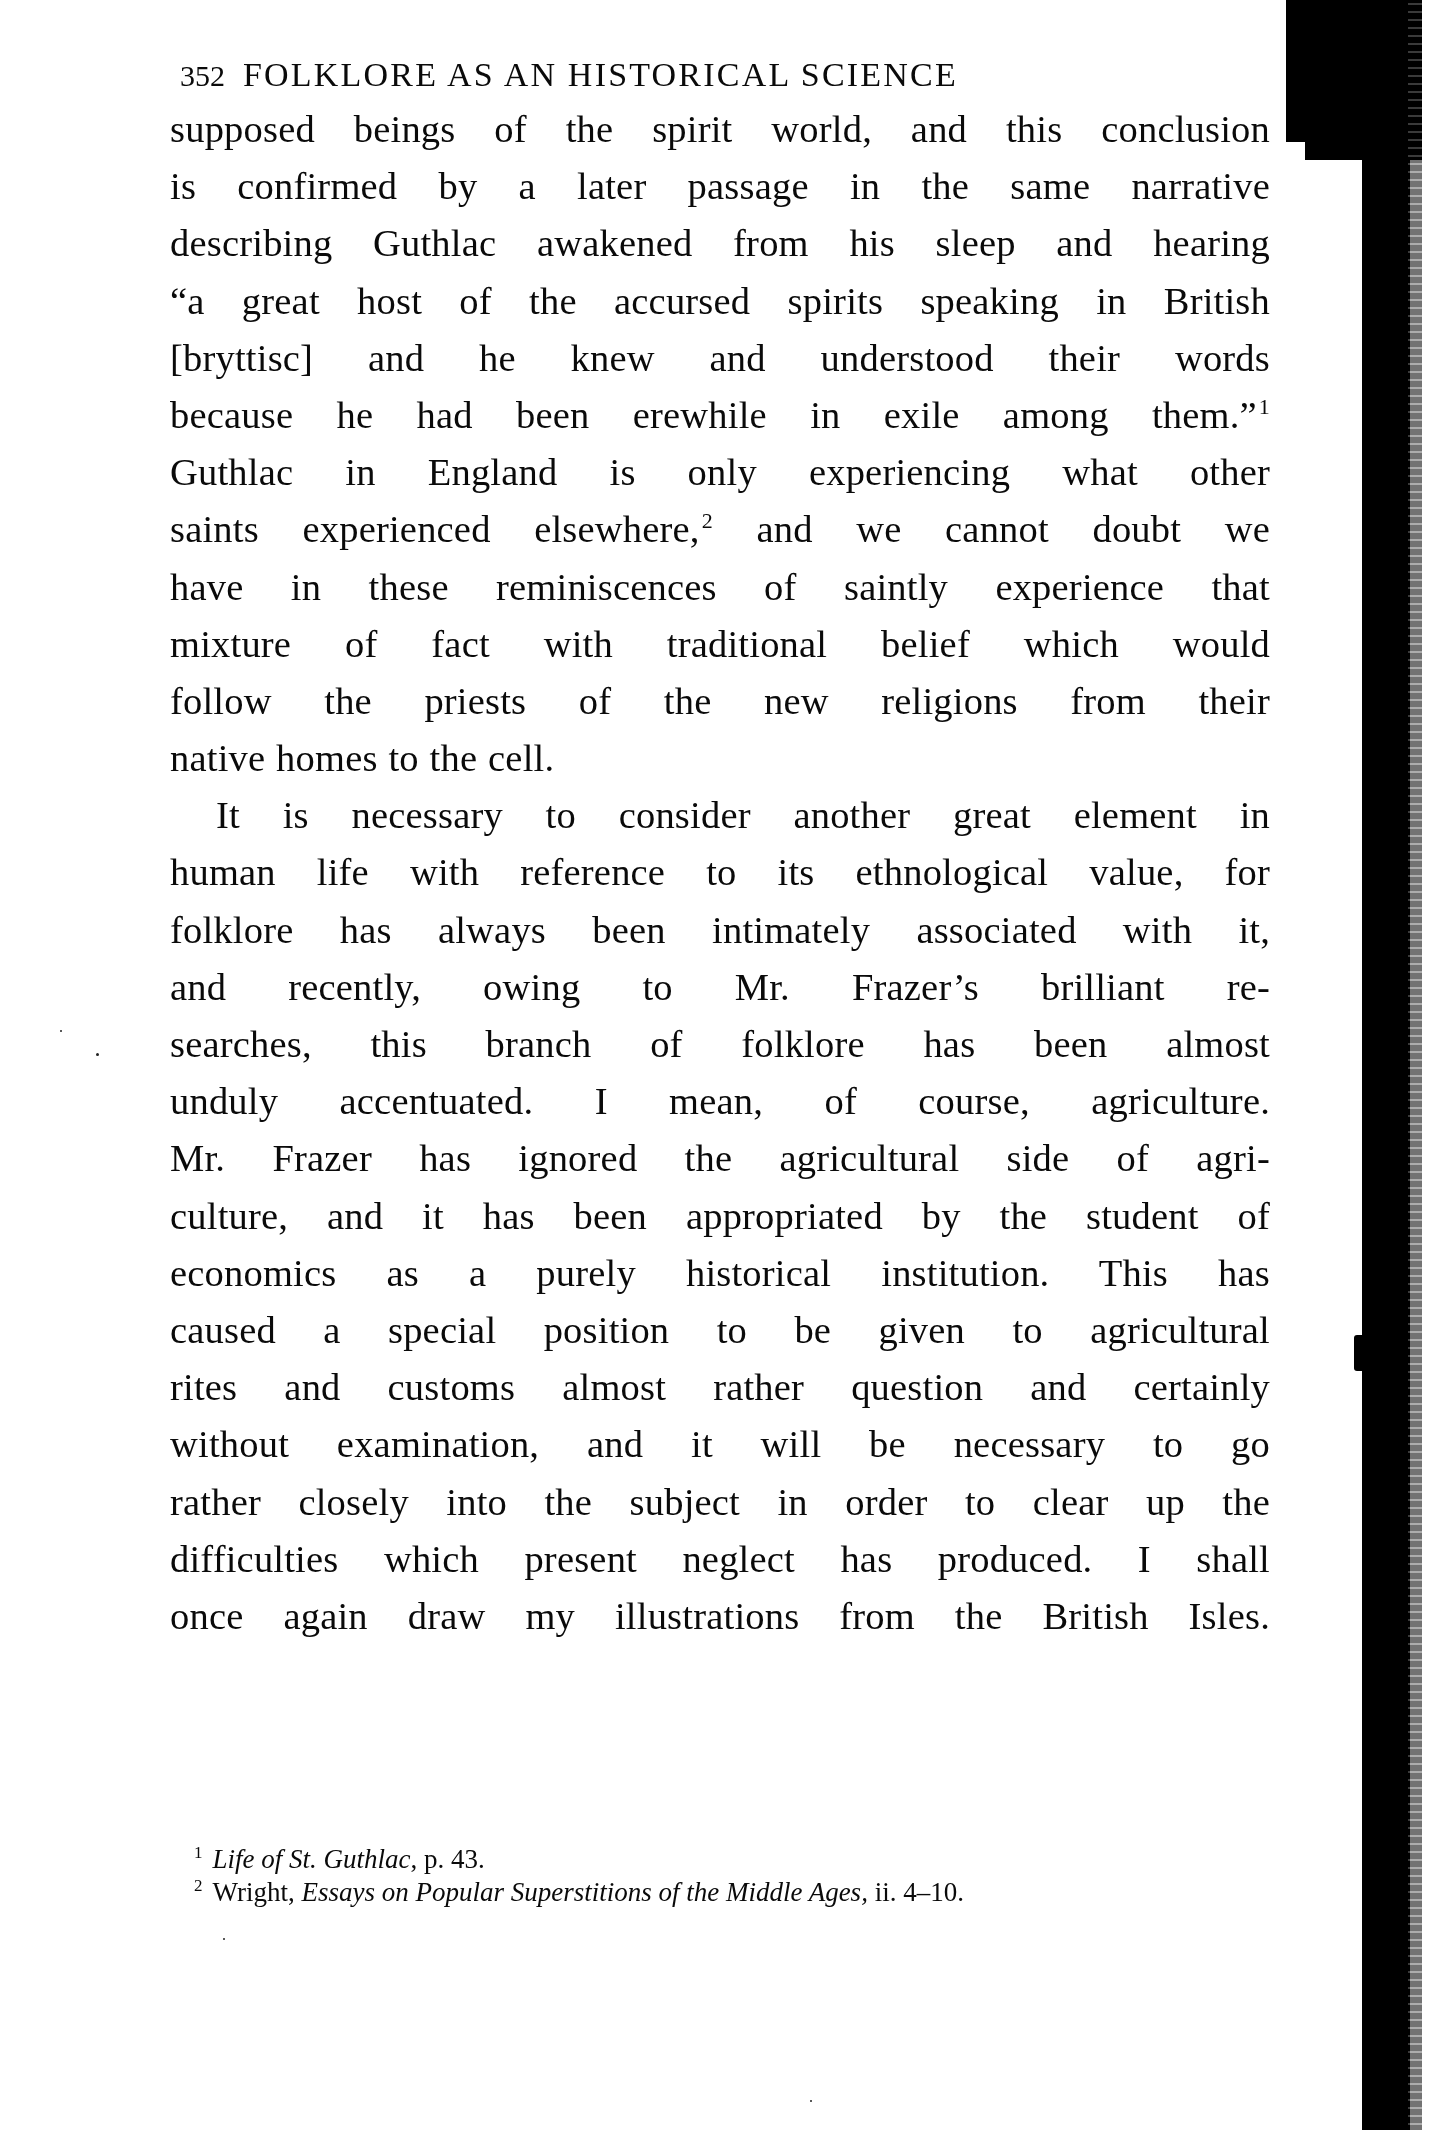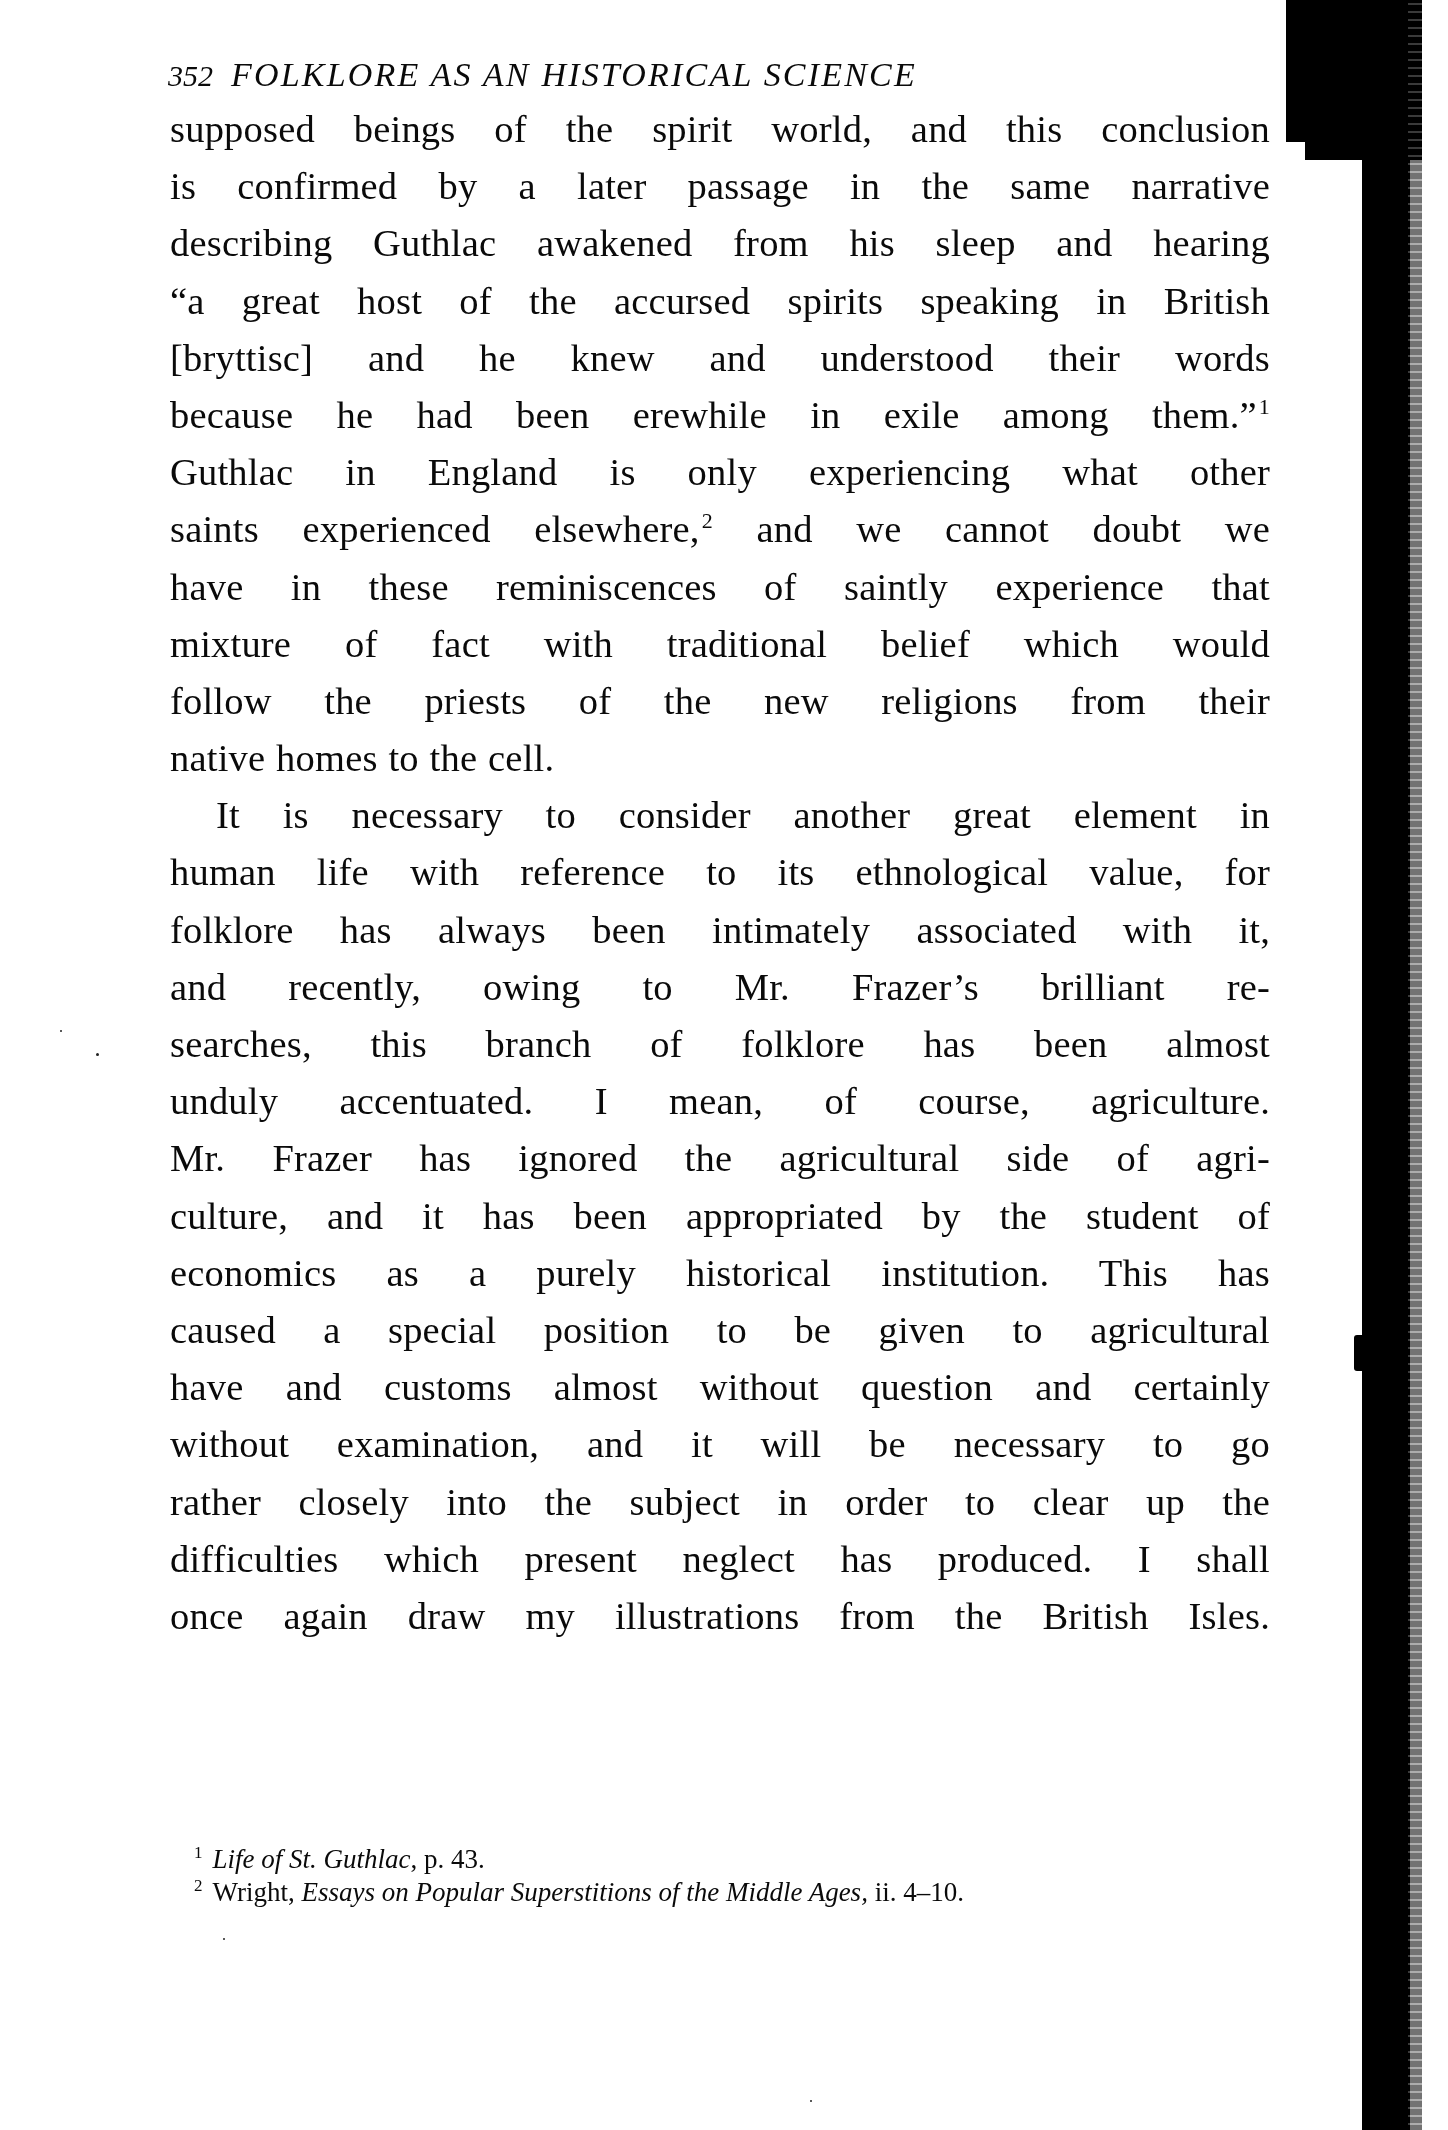--- a/index.html
+++ b/index.html
@@ -17,29 +17,28 @@
   }
   .page {
     position: absolute;
     left: 0; top: 0;
     width: 1448px; height: 2130px;
     background: #ffffff;
   }
   
   .running-header {
     position: absolute;
-    left: 168px;
+    left: 180px;
     top: 55px;
     width: 1030px;
     height: 40px;
     font-size: 34px;
     line-height: 40px;
     letter-spacing: 2.2px;
     white-space: nowrap;
-    font-style: italic;
   }
   .running-header .page-num {
     font-size: 30px;
     letter-spacing: 0;
     margin-right: 18px;
   }
   
   .body-text {
     position: absolute;
     left: 170px;
@@ -158,21 +157,21 @@
       <span class="line indent">It is necessary to consider another great element in</span>
       <span class="line">human life with reference to its ethnological value, for</span>
       <span class="line">folklore has always been intimately associated with it,</span>
       <span class="line">and recently, owing to Mr. Frazer’s brilliant re-</span>
       <span class="line">searches, this branch of folklore has been almost</span>
       <span class="line">unduly accentuated. I mean, of course, agriculture.</span>
       <span class="line">Mr. Frazer has ignored the agricultural side of agri-</span>
       <span class="line">culture, and it has been appropriated by the student of</span>
       <span class="line">economics as a purely historical institution. This has</span>
       <span class="line">caused a special position to be given to agricultural</span>
-      <span class="line">have and customs almost without question and certainly</span>
+      <span class="line">rites and customs almost rather question and certainly</span>
       <span class="line">without examination, and it will be necessary to go</span>
       <span class="line">rather closely into the subject in order to clear up the</span>
       <span class="line">difficulties which present neglect has produced. I shall</span>
       <span class="line">once again draw my illustrations from the British Isles.</span>
     </div>
   </div>
 
   <div class="footnotes">
     <span class="footnote"><sup>1</sup><i>Life of St. Guthlac</i><span>, p. 43.</span></span>
     <span class="footnote"><sup>2</sup><span>Wright, </span><i>Essays on Popular Superstitions of the Middle Ages,</i><span> ii. 4–10.</span></span>

